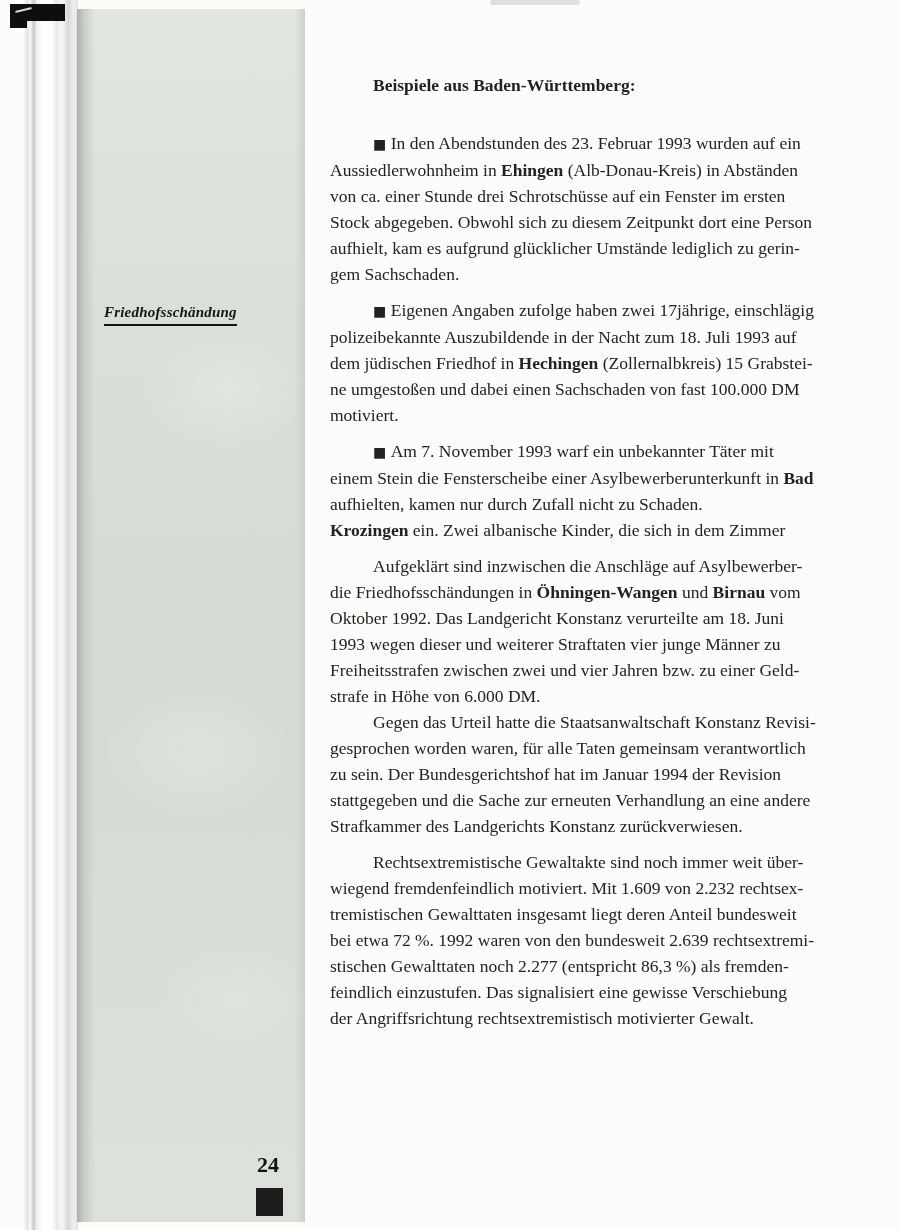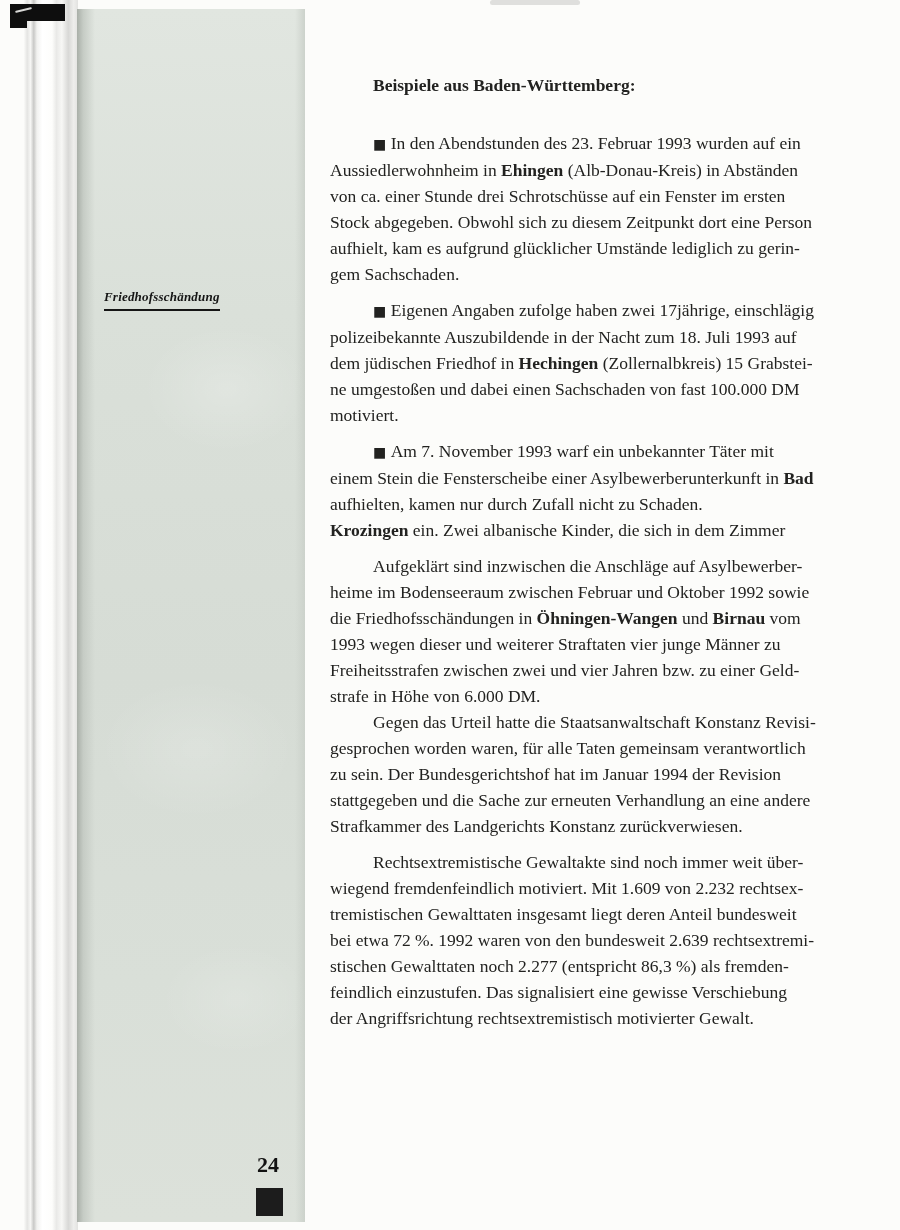--- a/index.html
+++ b/index.html
@@ -27,22 +27,22 @@
   
   .corner{position:absolute;left:10px;top:4px;width:55px;height:17px;background:#0e0e0e;}
   .corner-tail{position:absolute;left:10px;top:4px;width:17px;height:24px;background:#0e0e0e;}
   .corner-scratch{position:absolute;left:15px;top:9px;width:17px;height:2px;background:#d8d8d6;
     transform:rotate(-14deg);border-radius:2px;}
 
   
   .smudge{position:absolute;left:490px;top:0;width:90px;height:5px;background:#d9d9d7;border-radius:3px;opacity:.85;}
 
   
-  .margin-label{position:absolute;left:104px;top:286px;
-    font-style:italic;font-weight:bold;font-size:13px;line-height:22px;color:#151515;
+  .margin-label{position:absolute;left:104px;top:301px;
+    font-style:italic;font-weight:bold;font-size:15px;line-height:22px;color:#151515;
     border-bottom:2.5px solid #151515;padding-bottom:1px;letter-spacing:.2px;}
 
   
   .pagenum{position:absolute;left:248px;top:1151px;width:40px;text-align:center;
     font-weight:bold;font-size:22px;line-height:28px;color:#121212;}
   .pagesquare{position:absolute;left:256px;top:1188px;width:27px;height:28px;background:#1c1c1c;}
 
   
   .text-block{position:absolute;left:330px;top:72px;width:556px;
     font-size:17.5px;line-height:26px;color:#222220;}
@@ -92,22 +92,22 @@
           <div class="line"><span>motiviert.</span></div>
         </div>
         <div class="para">
           <div class="line"><span class="bullet">■ </span><span>Am 7. November 1993 warf ein unbekannter Täter mit</span></div>
           <div class="line"><span>einem Stein die Fensterscheibe einer Asylbewerberunterkunft in </span><span class="b">Bad</span></div>
           <div class="line"><span>aufhielten, kamen nur durch Zufall nicht zu Schaden.</span></div>
           <div class="line"><span class="b">Krozingen</span><span> ein. Zwei albanische Kinder, die sich in dem Zimmer</span></div>
         </div>
         <div class="para">
           <div class="line"><span>Aufgeklärt sind inzwischen die Anschläge auf Asylbewerber-</span></div>
-          <div class="line"><span>heime im Bodenseeraum zwischen Februar und Oktober 1992 sowie</span></div>
           <div class="line"><span>die Friedhofsschändungen in </span><span class="b">Öhningen-Wangen</span><span> und </span><span class="b">Birnau</span><span> vom</span></div>
+          <div class="line"><span>Oktober 1992. Das Landgericht Konstanz verurteilte am 18. Juni</span></div>
           <div class="line"><span>1993 wegen dieser und weiterer Straftaten vier junge Männer zu</span></div>
           <div class="line"><span>Freiheitsstrafen zwischen zwei und vier Jahren bzw. zu einer Geld-</span></div>
           <div class="line"><span>strafe in Höhe von 6.000 DM.</span></div>
         </div>
         <div class="para nogap">
           <div class="line"><span>Gegen das Urteil hatte die Staatsanwaltschaft Konstanz Revisi-</span></div>
           <div class="line"><span>gesprochen worden waren, für alle Taten gemeinsam verantwortlich</span></div>
           <div class="line"><span>zu sein. Der Bundesgerichtshof hat im Januar 1994 der Revision</span></div>
           <div class="line"><span>stattgegeben und die Sache zur erneuten Verhandlung an eine andere</span></div>
           <div class="line"><span>Strafkammer des Landgerichts Konstanz zurückverwiesen.</span></div>

